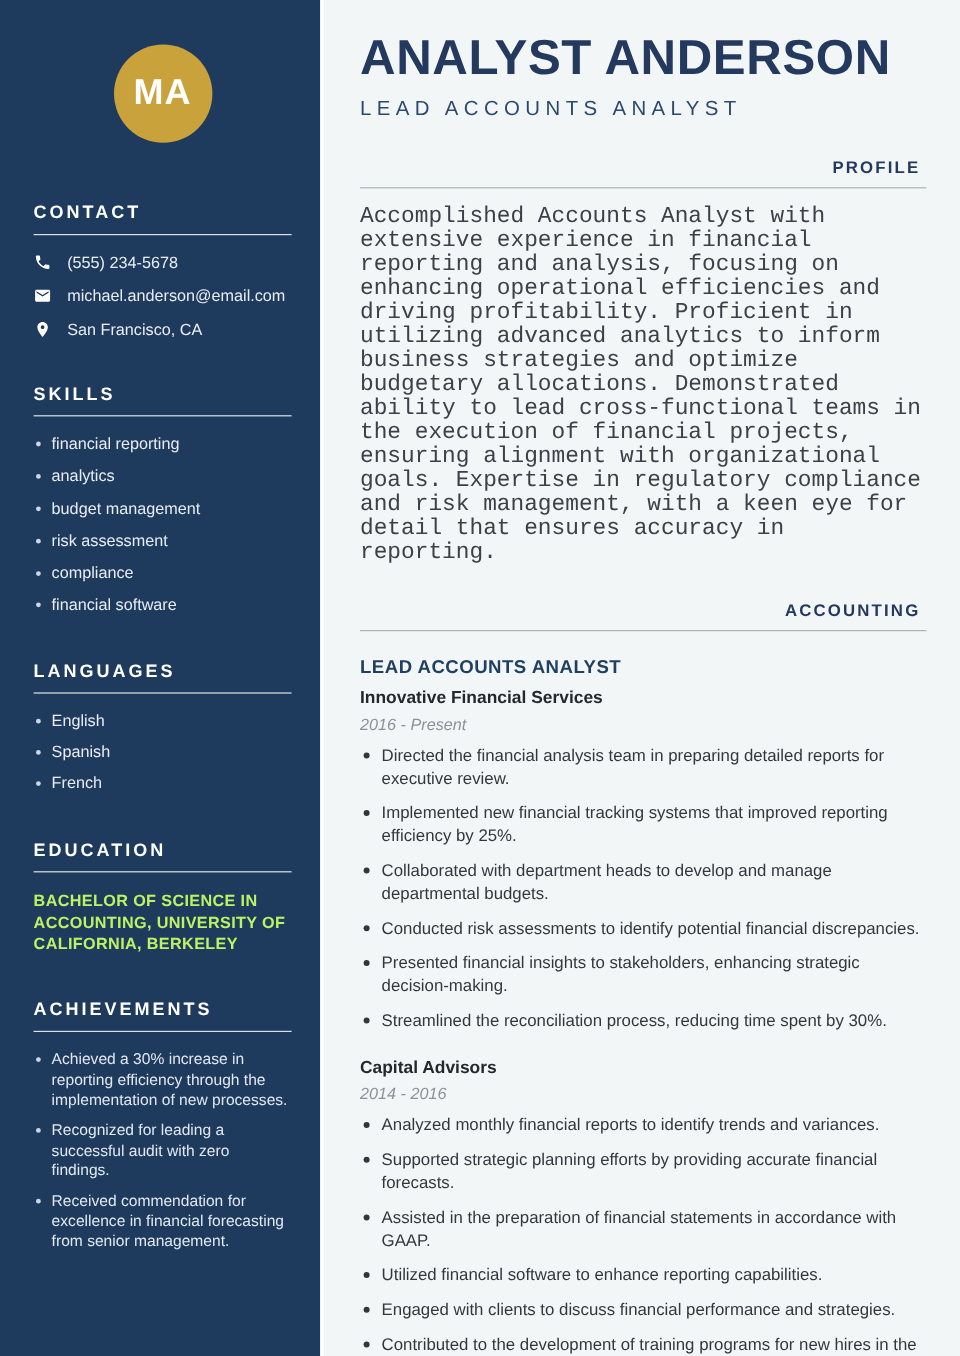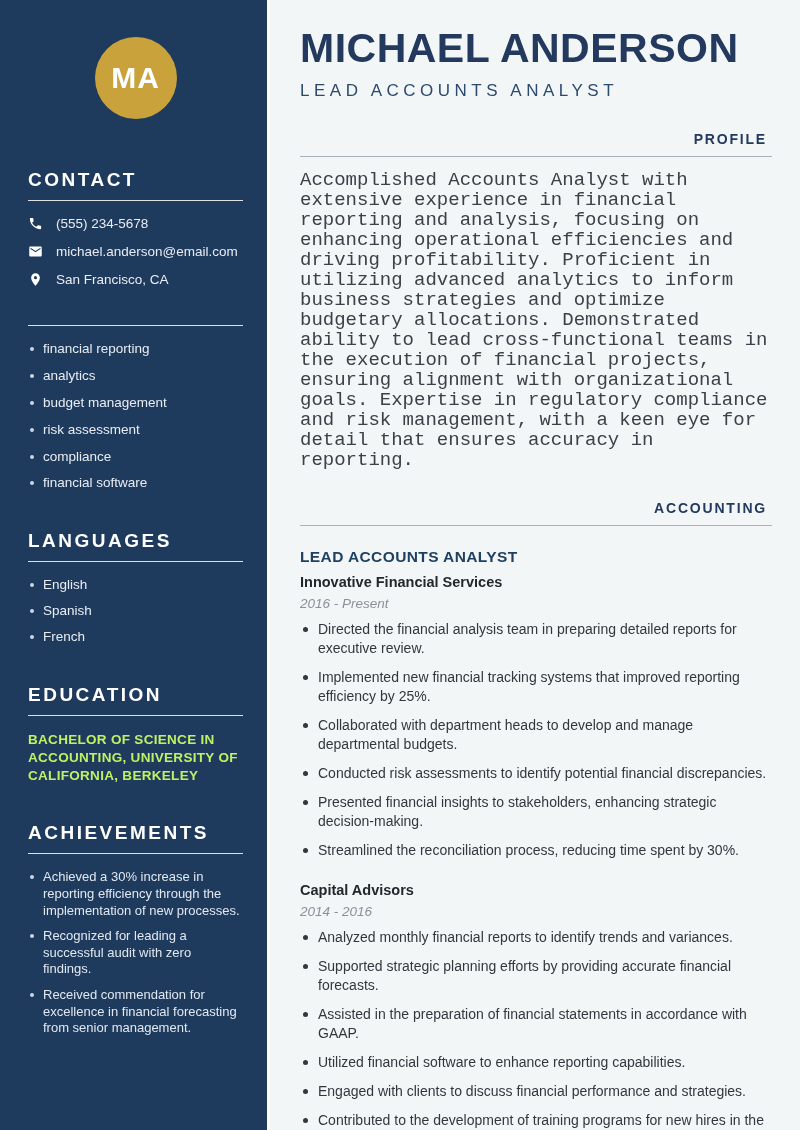--- a/index.html
+++ b/index.html
@@ -14,21 +14,21 @@
   body{font-family:"Liberation Sans", sans-serif;}
   .page{width:800px;height:1130px;display:flex;overflow:hidden;background:#fff;}
 
   
   .sidebar{width:267px;flex-shrink:0;background:var(--sidebar-bg);color:#fff;padding:37px 24px 20px 28px;}
   .avatar{width:82px;height:82px;border-radius:50%;background:var(--gold);color:#fff;
           display:flex;align-items:center;justify-content:center;
           font-size:30px;font-weight:700;letter-spacing:1px;margin:0 auto 50px auto;}
   .side-section{margin-top:38px;}
   .side-section:first-of-type{margin-top:0;}
-  .side-heading{font-size:19px;font-weight:700;letter-spacing:2.5px;margin:0;color:#fff;}
+  .side-heading{font-size:15px;font-weight:700;letter-spacing:2.5px;margin:0;color:#fff;}
   .side-rule{height:1px;background:rgba(255,255,255,0.85);margin:9px 0 15px 0;border:0;}
   .contact-row{display:flex;align-items:center;gap:13px;margin-bottom:13px;font-size:13.5px;color:#e9edf3;}
   .contact-row .icon{width:15px;height:15px;flex-shrink:0;display:inline-flex;}
   .contact-row .icon svg{width:15px;height:15px;fill:#ffffff;}
   .side-list{list-style:none;margin:0;padding:0;}
   .side-list li{position:relative;padding-left:15px;font-size:13.5px;color:#e9edf3;margin-bottom:10px;line-height:1.25;}
   .side-list li::before{content:"";position:absolute;left:2px;top:6px;width:4px;height:4px;border-radius:50%;background:#cdd6e2;}
   .side-list.tight li{margin-bottom:9px;}
   .degree{font-size:13.5px;font-weight:700;line-height:1.32;letter-spacing:0.3px;margin:0;color:#bef264;}
   .ach-list li{font-size:13px;line-height:1.28;margin-bottom:9px;color:#e2e8f0;}
@@ -86,20 +86,21 @@
         <span class="icon">
           <svg viewBox="0 0 24 24">
               <path d="M12 2C8.13 2 5 5.13 5 9c0 5.25 7 13 7 13s7-7.75 7-13c0-3.87-3.13-7-7-7zm0 9.5a2.5 2.5 0 1 1 0-5 2.5 2.5 0 0 1 0 5z"></path>
             </svg>
         </span>
         <span>San Francisco, CA</span>
       </div>
     </section>
 
     <section class="side-section">
+      <h2 class="side-heading">SKILLS</h2>
       <div class="side-rule"></div>
       <ul class="side-list">
         <li>financial reporting</li>
         <li>analytics</li>
         <li>budget management</li>
         <li>risk assessment</li>
         <li>compliance</li>
         <li>financial software</li>
       </ul>
     </section>
@@ -127,21 +128,21 @@
         <li>Achieved a 30% increase in reporting efficiency through the implementation of new processes.</li>
         <li>Recognized for leading a successful audit with zero findings.</li>
         <li>Received commendation for excellence in financial forecasting from senior management.</li>
       </ul>
     </section>
 
   </aside>
 
   <main class="main">
 
-    <h1 class="name">MICHAEL ANDERSON</h1>
+    <h1 class="name">ANALYST ANDERSON</h1>
     <p class="subtitle">LEAD ACCOUNTS ANALYST</p>
 
     <section class="m-section">
       <h2 class="m-heading">PROFILE</h2>
       <div class="m-rule"></div>
       <p class="profile-text">Accomplished Accounts Analyst with extensive experience in financial reporting and analysis, focusing on enhancing operational efficiencies and driving profitability. Proficient in utilizing advanced analytics to inform business strategies and optimize budgetary allocations. Demonstrated ability to lead cross-functional teams in the execution of financial projects, ensuring alignment with organizational goals. Expertise in regulatory compliance and risk management, with a keen eye for detail that ensures accuracy in reporting.</p>
     </section>
 
     <section class="m-section">
       <h2 class="m-heading">ACCOUNTING</h2>

